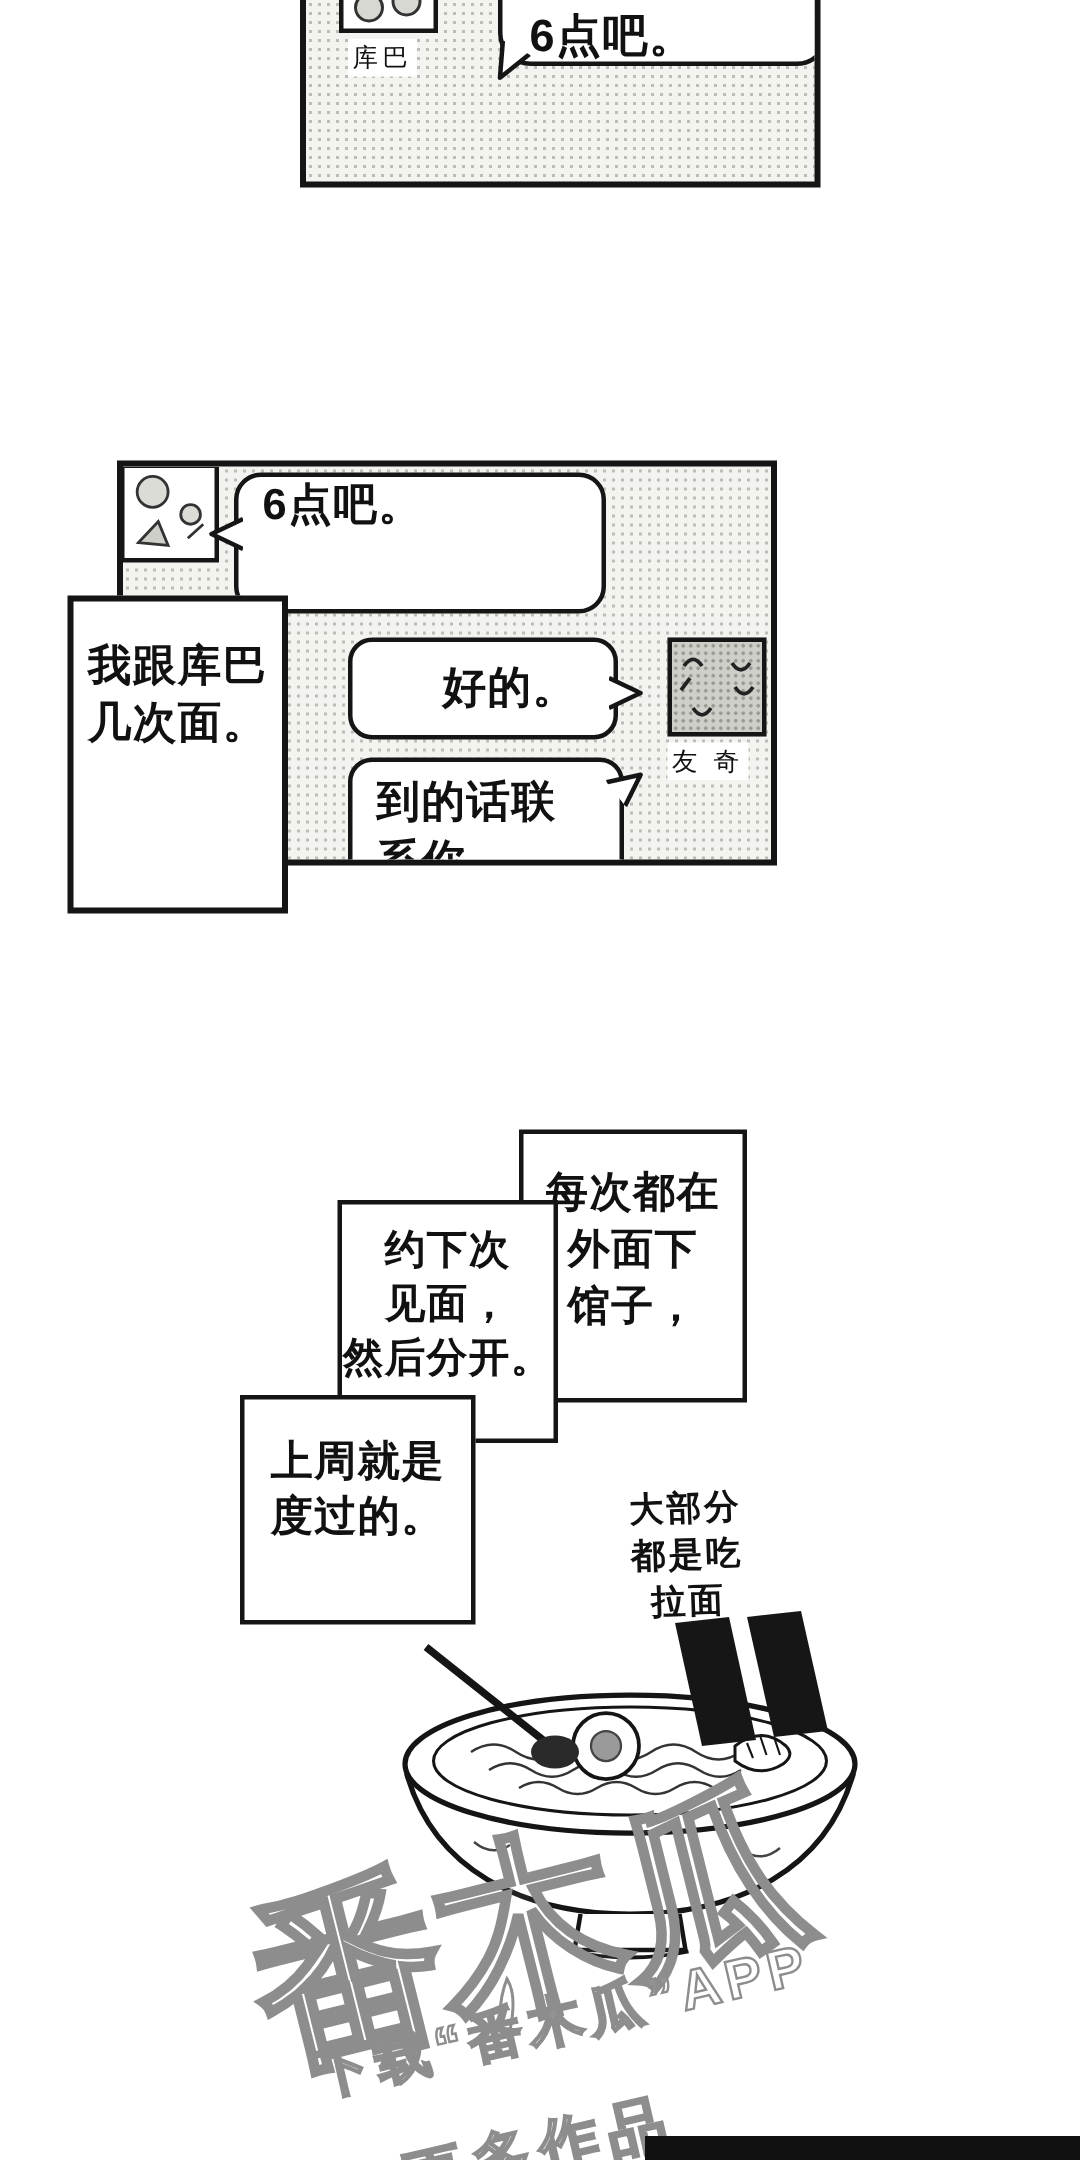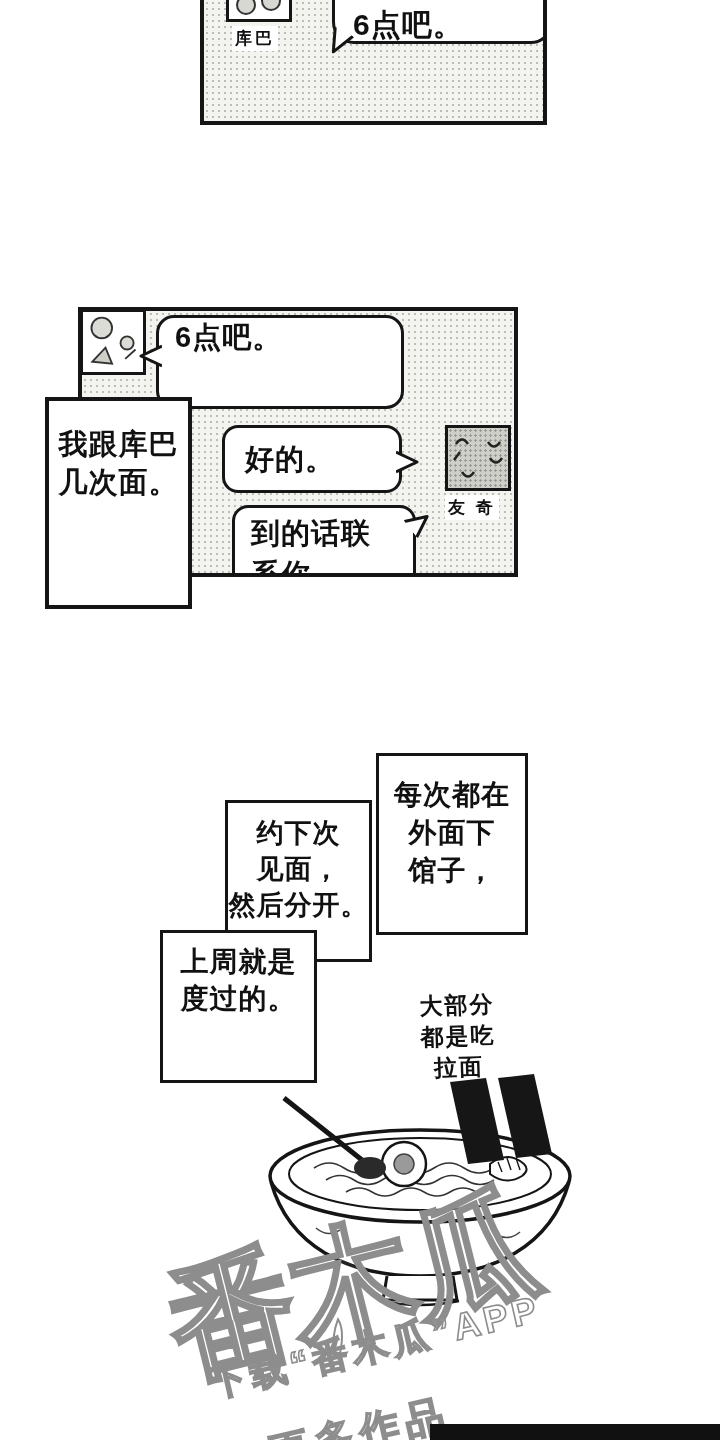--- a/index.html
+++ b/index.html
@@ -22,21 +22,21 @@
   }
   .panel { position:absolute; border:4px solid #151515; overflow:hidden; }
   .bubble {
     position:absolute; background:#fff; border:3px solid #151515;
     border-radius:20px; font-weight:bold;
   }
   .bubble .txt { font-size:29px; line-height:39px; letter-spacing:1px; }
   .tail { position:absolute; }
   .avatar { position:absolute; border:3px solid #151515; }
   .avatar-label {
-    position:absolute; font-size:17px; font-weight:bold;
+    position:absolute; font-size:17px; font-weight:normal;
     background:#ffffff; padding:1px 3px; letter-spacing:3px;
   }
   .narration-box {
     position:absolute; background:#fff; border:4px solid #151515;
     text-align:center; font-weight:bold; font-size:29px; line-height:38px;
     z-index:5; letter-spacing:1px;
   }
   .caption-box {
     position:absolute; background:#fff; border:3px solid #151515;
     text-align:center; font-weight:bold; letter-spacing:1px;
@@ -101,21 +101,21 @@
       </svg>
     </div>
 
     <div class="bubble" style="left:74px; top:4px; width:248px; height:94px; border-radius:18px;">
       <svg class="tail" style="left:-21px; top:24px;" width="24" height="28" viewBox="0 0 24 28">
         <path d="M24,4 L3,14 L24,24" fill="#ffffff" stroke="#151515" stroke-width="3" stroke-linejoin="round"></path>
       </svg>
       <div class="txt" style="padding:0 0 0 16px;">6点吧。</div>
     </div>
 
-    <div class="bubble" style="left:140px; top:114px; width:180px; height:68px; border-radius:16px;">
+    <div class="bubble" style="left:150px; top:114px; width:180px; height:68px; border-radius:16px;padding-left:40px;">
       <svg class="tail" style="right:-21px; top:20px;" width="24" height="28" viewBox="0 0 24 28">
         <path d="M0,4 L21,14 L0,24" fill="#ffffff" stroke="#151515" stroke-width="3" stroke-linejoin="round"></path>
       </svg>
       <div class="txt" style="padding:12px 0 0 20px;">好的。</div>
     </div>
 
     <div class="avatar stipple-dark" style="left:363px; top:114px; width:66px; height:66px;">
       <svg width="60" height="60" viewBox="0 0 60 60">
         <path d="M8,16 q6,-9 12,0" stroke="#222" stroke-width="2.5" fill="none"></path>
         <path d="M12,24 l-6,8" stroke="#222" stroke-width="2.5" fill="none"></path>
@@ -123,43 +123,43 @@
         <path d="M42,30 q6,9 12,0" stroke="#222" stroke-width="2.5" fill="none"></path>
         <path d="M14,44 q6,9 12,0" stroke="#222" stroke-width="2.5" fill="none"></path>
       </svg>
     </div>
     <div class="avatar-label" style="left:363px; top:184px;">友 奇</div>
 
     <div class="bubble" style="left:150px; top:194px; width:184px; height:112px; border-radius:16px;">
       <svg class="tail" style="right:-19px; top:0px; transform:rotate(-38deg);" width="24" height="28" viewBox="0 0 24 28">
         <path d="M0,4 L21,14 L0,24" fill="#ffffff" stroke="#151515" stroke-width="3" stroke-linejoin="round"></path>
       </svg>
-      <div class="txt" style="padding:8px 0 0 16px;font-family:Liberation Mono, monospace;">到的话联</div>
+      <div class="txt" style="padding:8px 0 0 16px;">到的话联</div>
       <div class="txt" style="padding:0 0 0 16px;">系你</div>
     </div>
   </div>
 
   <div class="narration-box" style="left:45px; top:397px; width:147px; height:212px; padding-top:24px;">
     <div>我跟库巴</div>
     <div>几次面。</div>
   </div>
 
-  <div class="caption-box" style="left:376px; top:753px; width:152px; height:182px; padding-top:20px; font-size:28px; line-height:38px; z-index:1;">
+  <div class="caption-box" style="left:346px; top:753px; width:152px; height:182px; padding-top:20px; font-size:28px; line-height:38px; z-index:1;">
     <div>每次都在</div>
     <div>外面下</div>
     <div>馆子，</div>
   </div>
 
   <div class="caption-box" style="left:225px; top:800px; width:147px; height:162px; padding-top:12px; font-size:27px; line-height:36px; z-index:2;">
     <div>约下次</div>
     <div>见面，</div>
     <div>然后分开。</div>
   </div>
 
-  <div class="caption-box" style="left:160px; top:930px; width:157px; height:153px; padding-top:10px; font-size:28px; line-height:37px; z-index:3;">
+  <div class="caption-box" style="left:160px; top:930px; width:157px; height:153px; padding-top:22px; font-size:28px; line-height:37px; z-index:3;">
     <div>上周就是</div>
     <div>度过的。</div>
   </div>
 
   <div class="note" style="left:398px; top:990px; width:120px; text-align:center;">
     <div>大部分</div>
     <div>都是吃</div>
     <div>拉面</div>
   </div>
 

